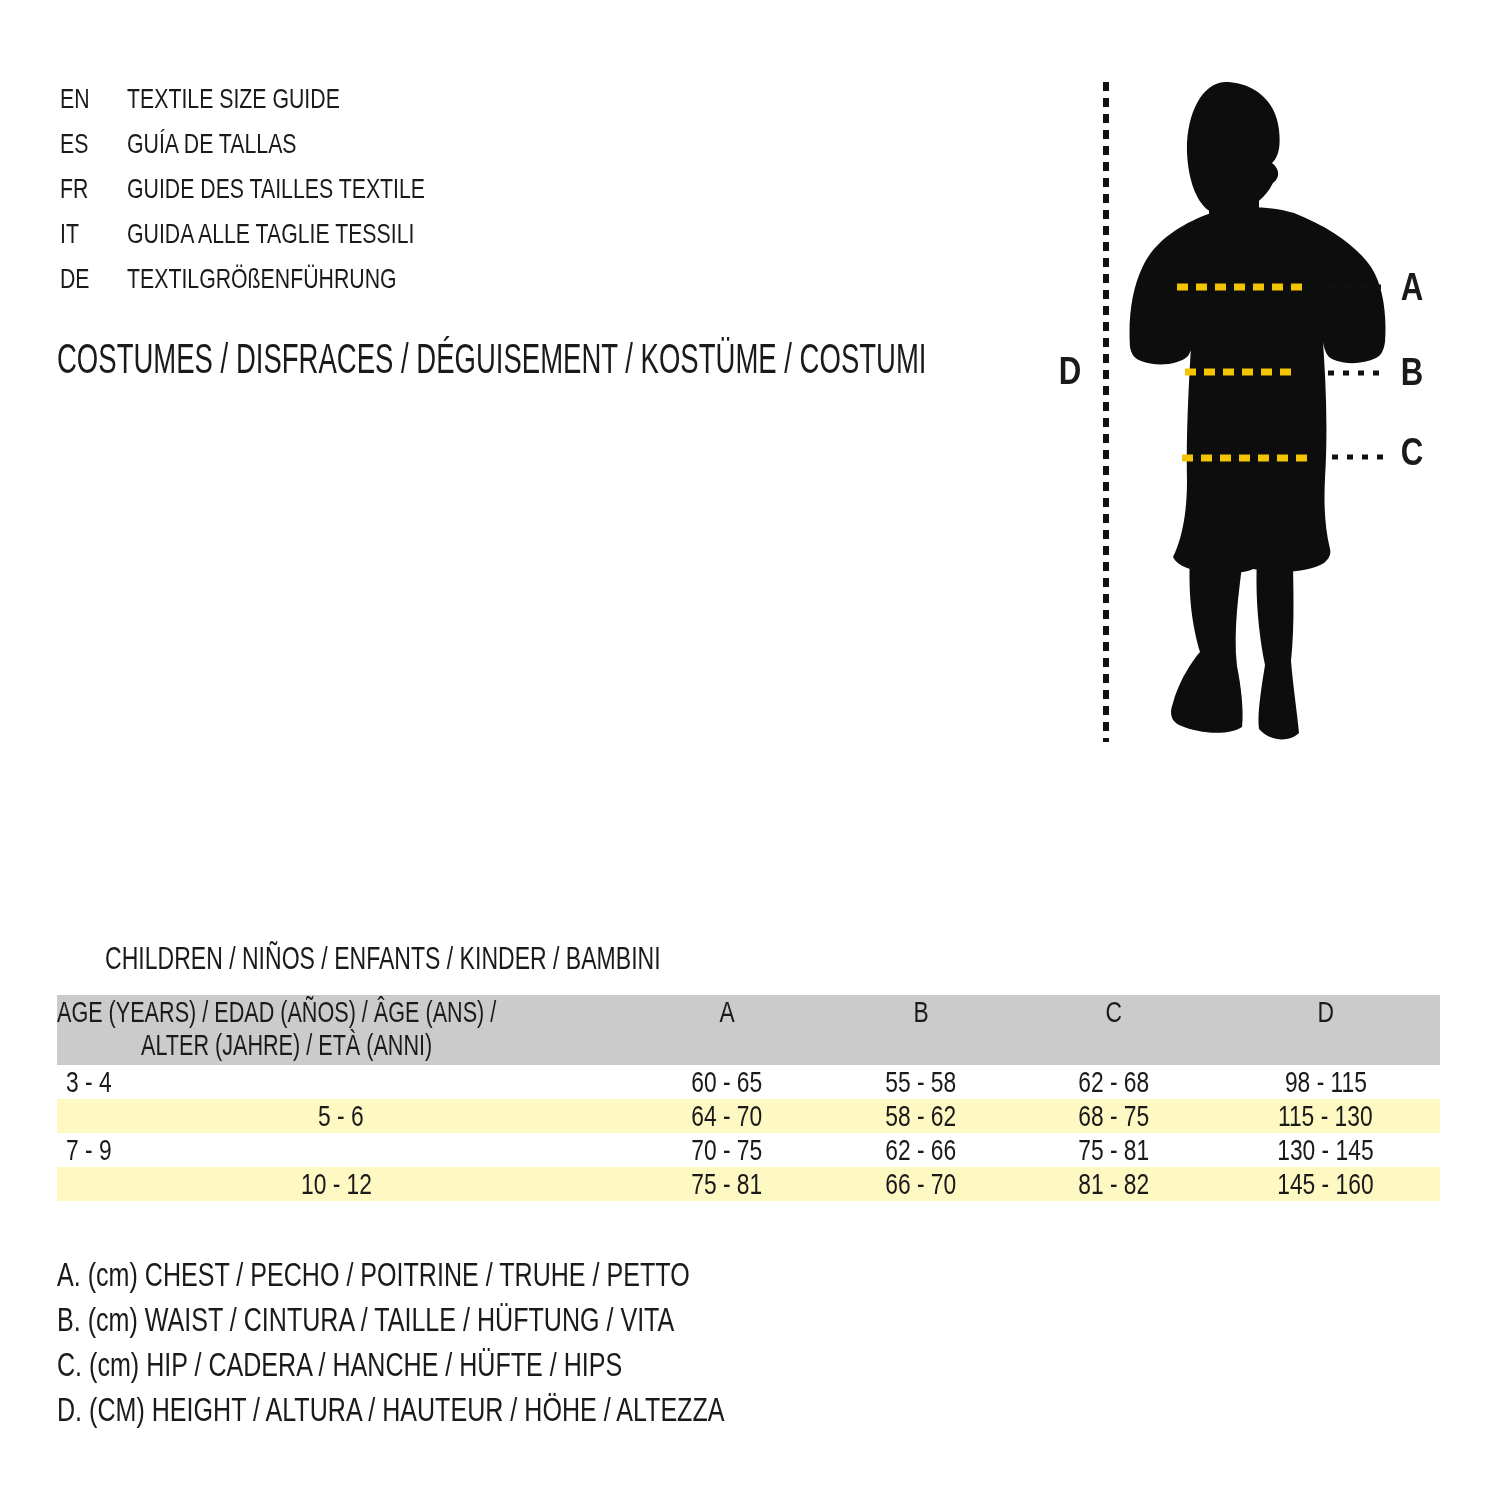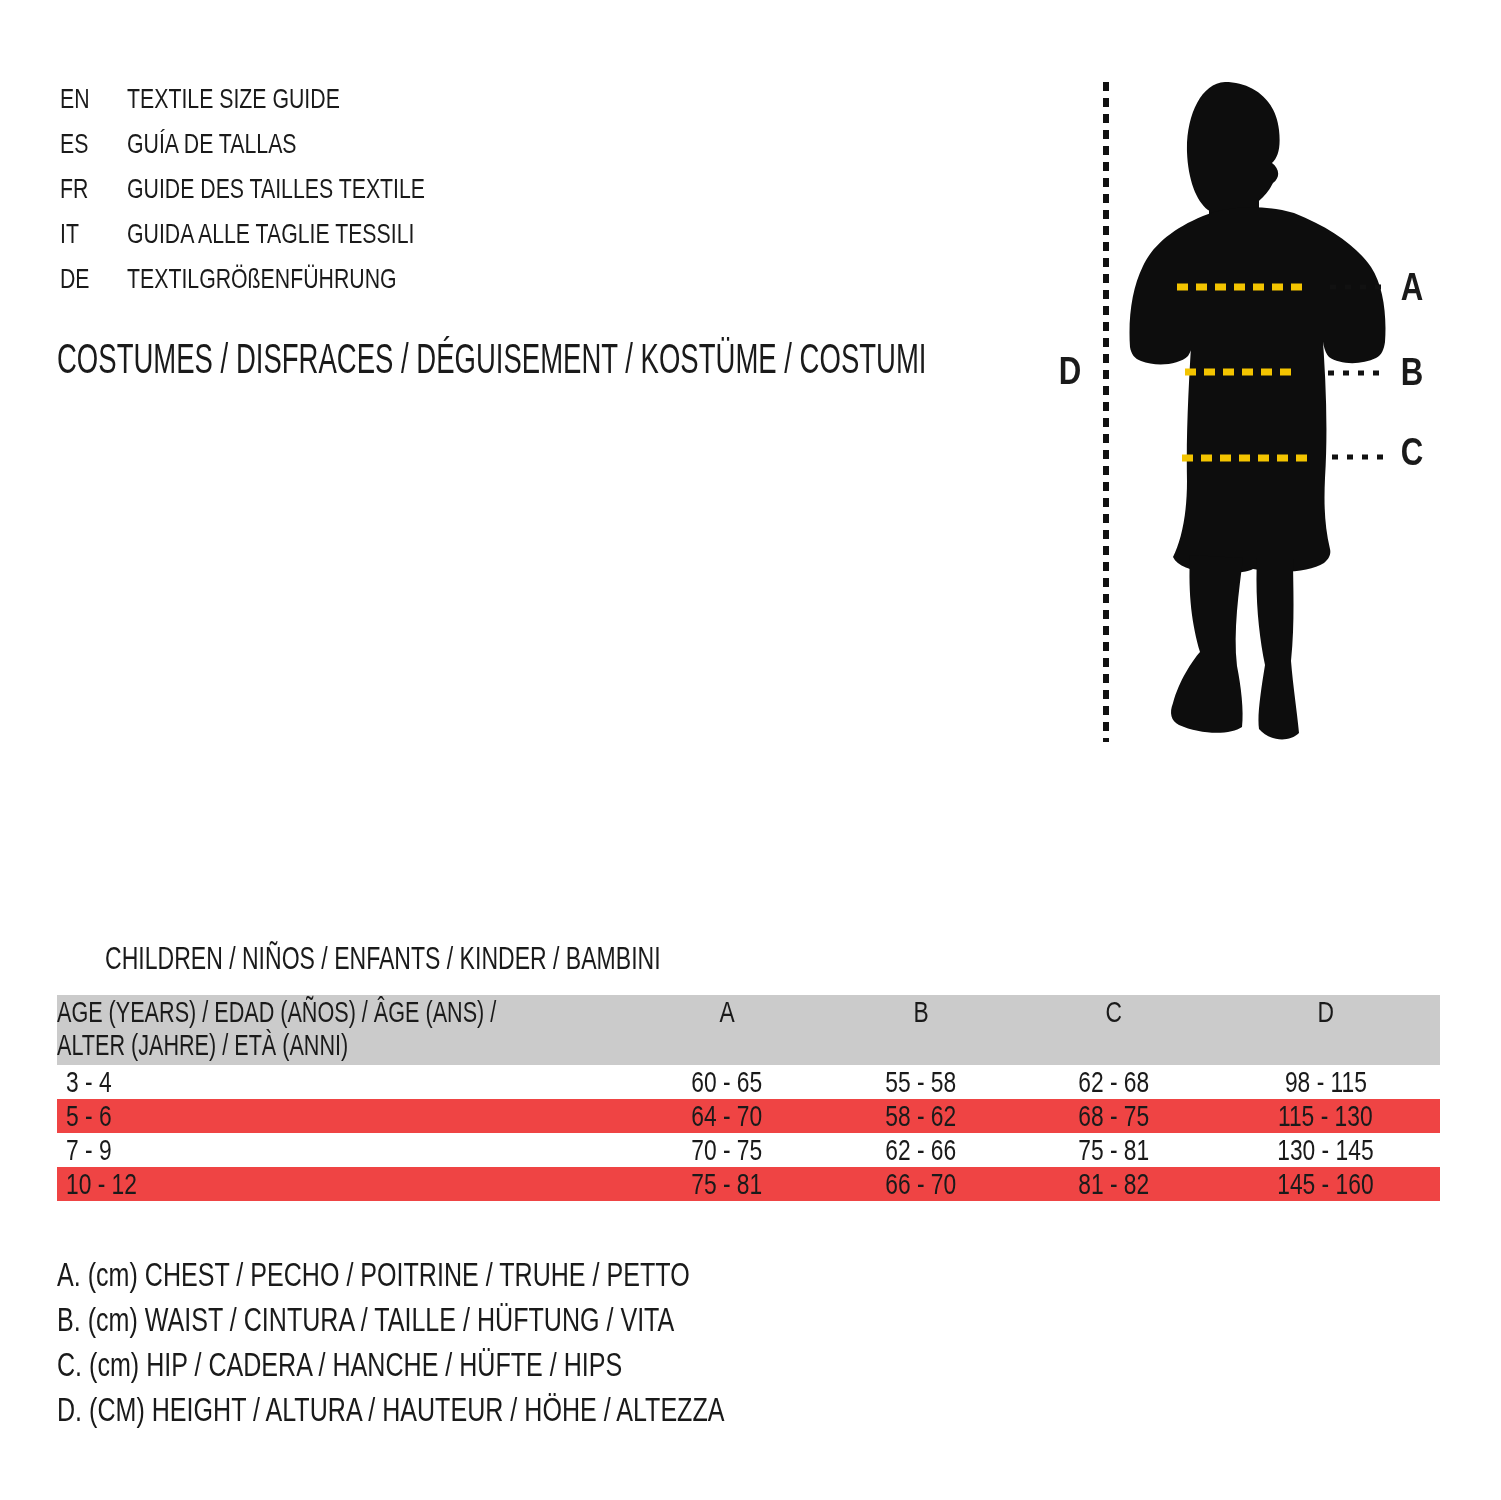--- a/index.html
+++ b/index.html
@@ -25,26 +25,26 @@
   
   .figure-svg{left:1040px;top:60px;}
   .measure-label{font-size:39px;font-weight:700;transform:translate(-50%,-50%) scaleX(0.8);white-space:nowrap;}
 
   
   .section-title{left:57px;top:940px;font-size:32px;height:40px;display:flex;align-items:flex-start;margin-left:48px;}
   .size-table-wrap{left:57px;top:995px;width:1383px;}
   table.size-table{width:1383px;border-collapse:collapse;table-layout:fixed;}
   table.size-table th, table.size-table td{font-weight:normal;font-size:30px;padding:0;}
   .hdr-row th{background:#cbcbcb;height:70px;vertical-align:top;padding-top:5px;}
-  .hdr-age{text-align:left;padding-left:9px;line-height:33px;}
+  .hdr-age{text-align:center;padding-left:9px;line-height:33px;}
   .hdr-col{text-align:center;line-height:33px;}
   .data-row td{height:24px;vertical-align:middle;}
   .data-row .c-age{text-align:left;padding-left:9px;}
   .data-row .c-val{text-align:center;}
-  .data-row.striped td{background:#ef4444;}
+  .data-row.striped td{background:#fef9c3;text-align:center;}
   td.last-col, th.last-col{padding-right:37px;}
 
   
   .legend{left:57px;top:1252px;}
   .legend-row{height:45px;display:flex;align-items:center;font-size:33px;}
 </style>
 </head>
 <body>
 
 <div class="abs lang-block">

